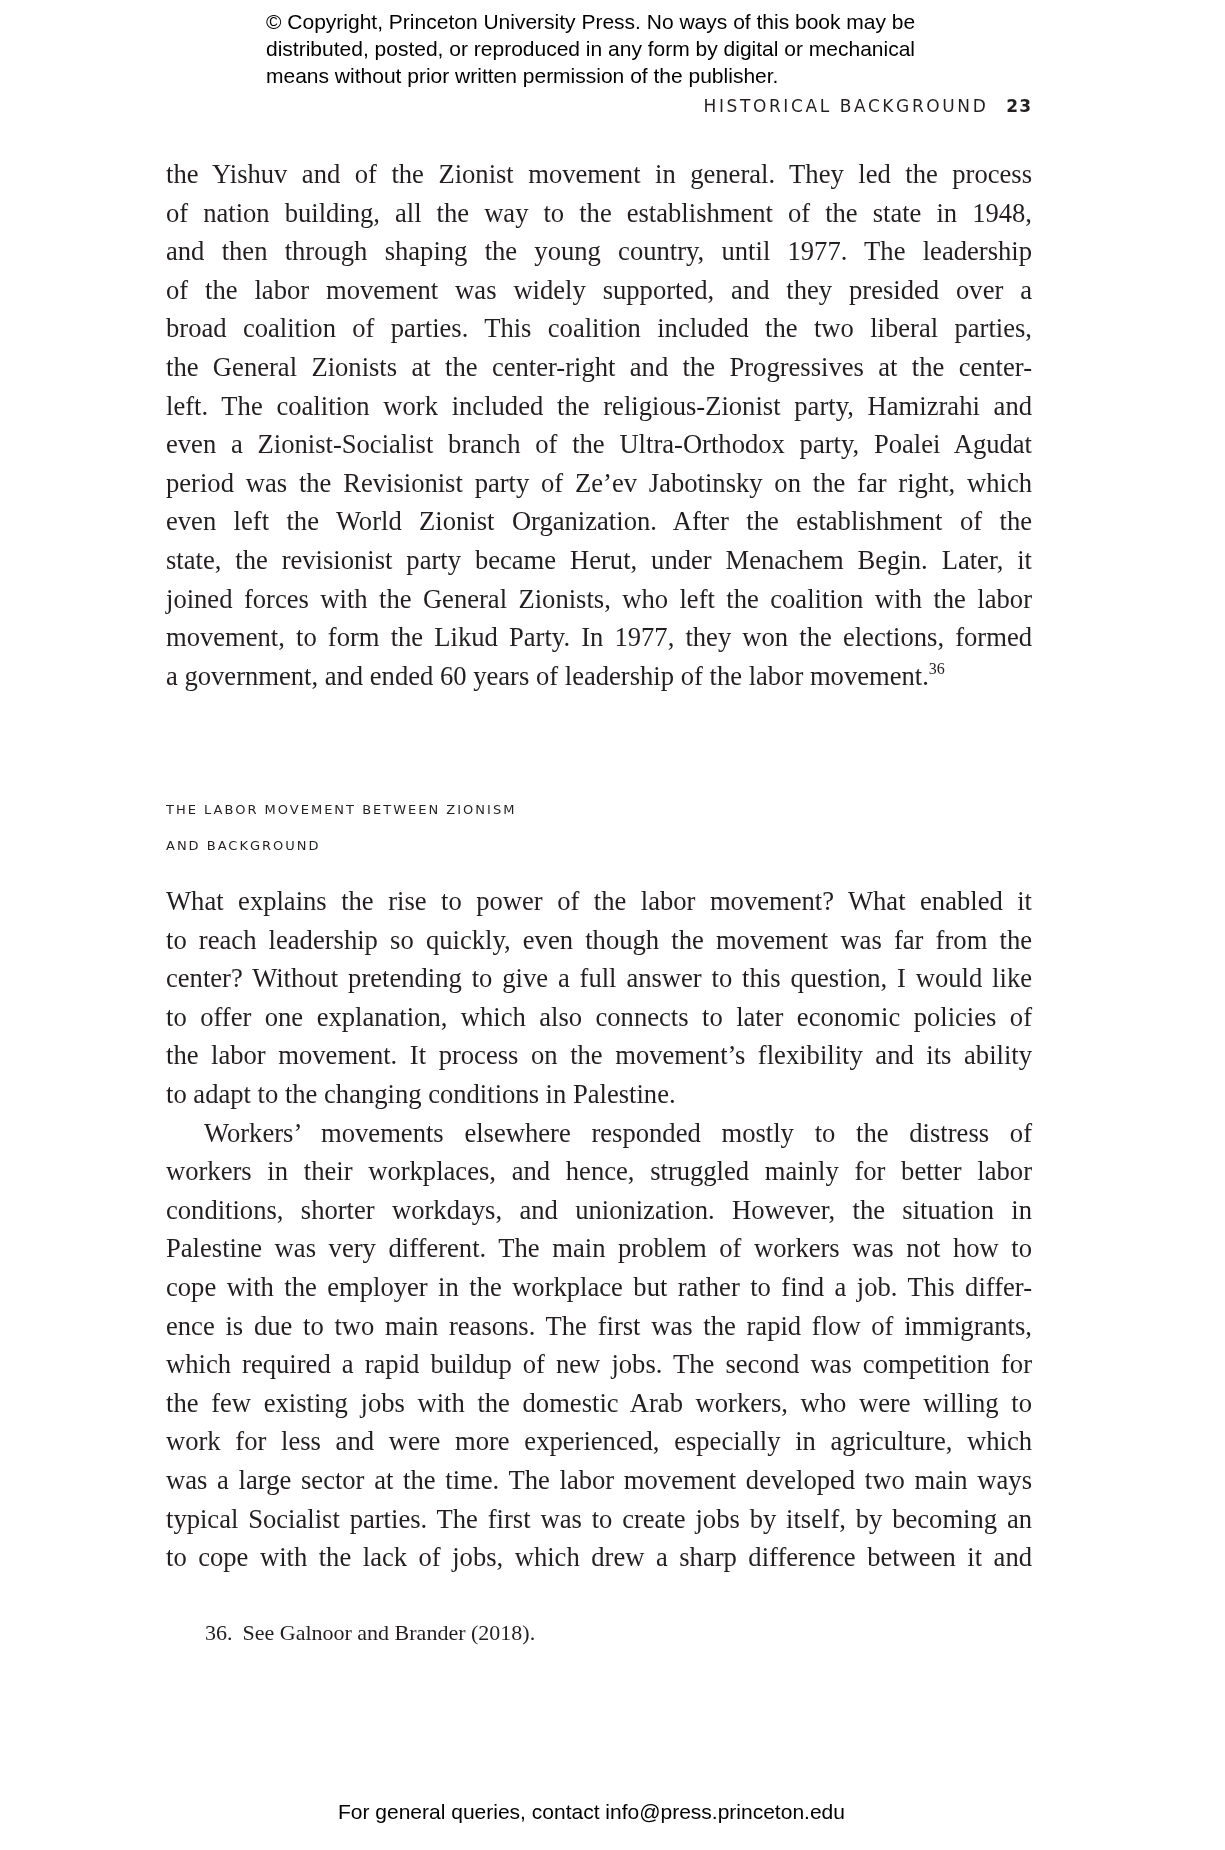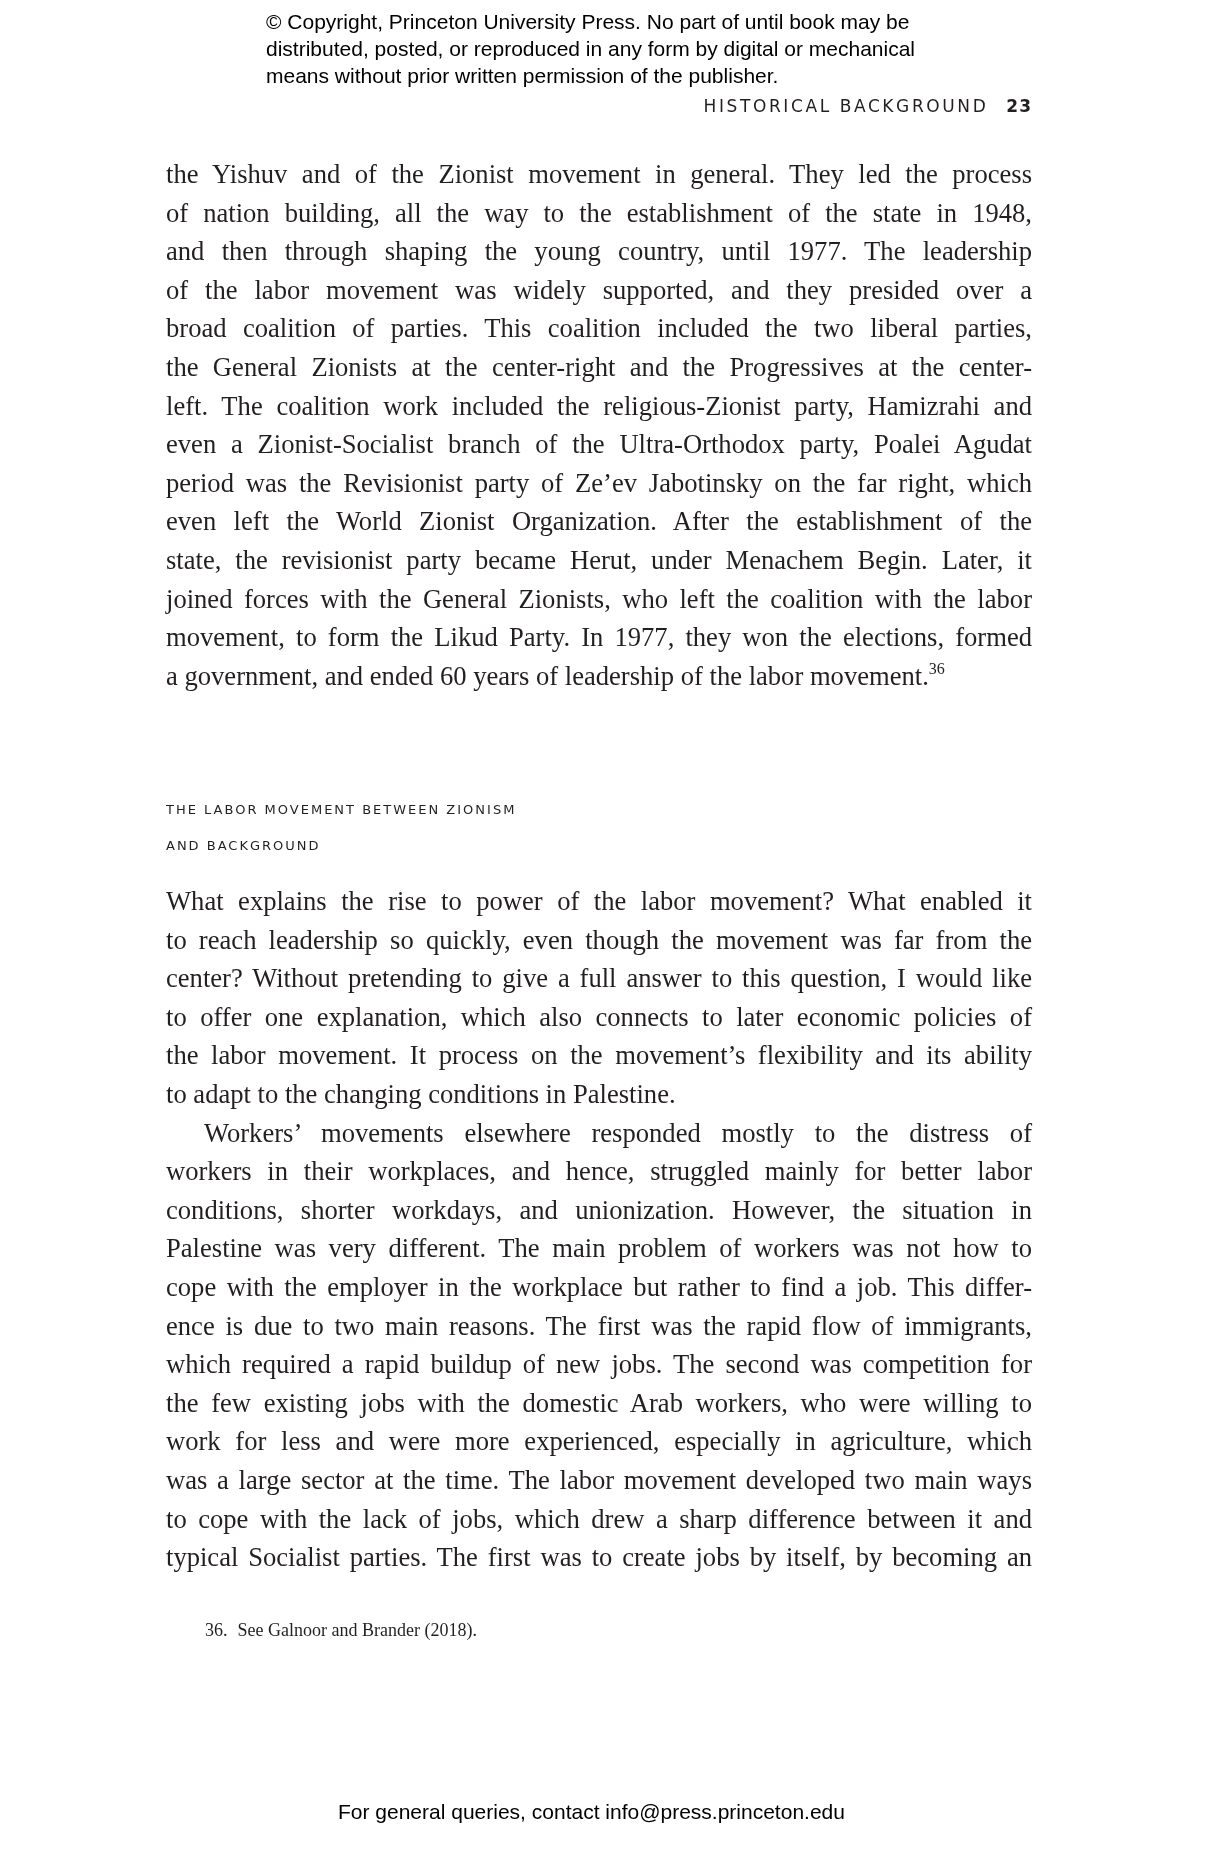--- a/index.html
+++ b/index.html
@@ -24,33 +24,33 @@
   .body-text .line.indent { padding-left: 38px; }
   .para1 { top: 155px; }
   .para2 { top: 882px; }
   sup { font-size: 16px; vertical-align: 11px; line-height: 0; }
   .section-heading {
     position: absolute; left: 166px; top: 792px;
     font-family: "DejaVu Sans", sans-serif; font-size: 13px; line-height: 36px; letter-spacing: 2px; color: #231f20;
   }
   .footnote {
     position: absolute; left: 205px; top: 1620px;
-    font-family: "Liberation Serif", serif; font-size: 18px; color: #231f20; white-space: nowrap;
+    font-family: "Liberation Serif", serif; font-size: 22px; color: #231f20; white-space: nowrap;
   }
   .footnote .fn-num { margin-right: 10px; }
   .footer {
     position: absolute; left: 338px; top: 1800px;
     font-family: "Liberation Sans", sans-serif; font-size: 21px; color: #000; white-space: nowrap;
   }
 </style>
 </head>
 <body>
 
 <div class="copyright">
-  <div>© Copyright, Princeton University Press. No part of until book may be</div>
+  <div>© Copyright, Princeton University Press. No ways of this book may be</div>
   <div>distributed, posted, or reproduced in any form by digital or mechanical</div>
   <div>means without prior written permission of the publisher.</div>
 </div>
 
 <div class="running-head">
   <span>HISTORICAL BACKGROUND</span><span class="folio">23</span>
 </div>
 
 <div class="body-text para1">
   <span class="line">the Yishuv and of the Zionist movement in general. They led the process</span>
@@ -84,21 +84,21 @@
   <span class="line indent">Workers’ movements elsewhere responded mostly to the distress of</span>
   <span class="line">workers in their workplaces, and hence, struggled mainly for better labor</span>
   <span class="line">conditions, shorter workdays, and unionization. However, the situation in</span>
   <span class="line">Palestine was very different. The main problem of workers was not how to</span>
   <span class="line">cope with the employer in the workplace but rather to find a job. This differ-</span>
   <span class="line">ence is due to two main reasons. The first was the rapid flow of immigrants,</span>
   <span class="line">which required a rapid buildup of new jobs. The second was competition for</span>
   <span class="line">the few existing jobs with the domestic Arab workers, who were willing to</span>
   <span class="line">work for less and were more experienced, especially in agriculture, which</span>
   <span class="line">was a large sector at the time. The labor movement developed two main ways</span>
+  <span class="line">typical Socialist parties. The first was to create jobs by itself, by becoming an</span>
   <span class="line">to cope with the lack of jobs, which drew a sharp difference between it and</span>
-  <span class="line">typical Socialist parties. The first was to create jobs by itself, by becoming an</span>
 </div>
 
 <div class="footnote">
   <span class="fn-num">36.</span><span>See Galnoor and Brander (2018).</span>
 </div>
 
 <div class="footer">For general queries, contact info@press.princeton.edu</div>
 
 </body></html>

